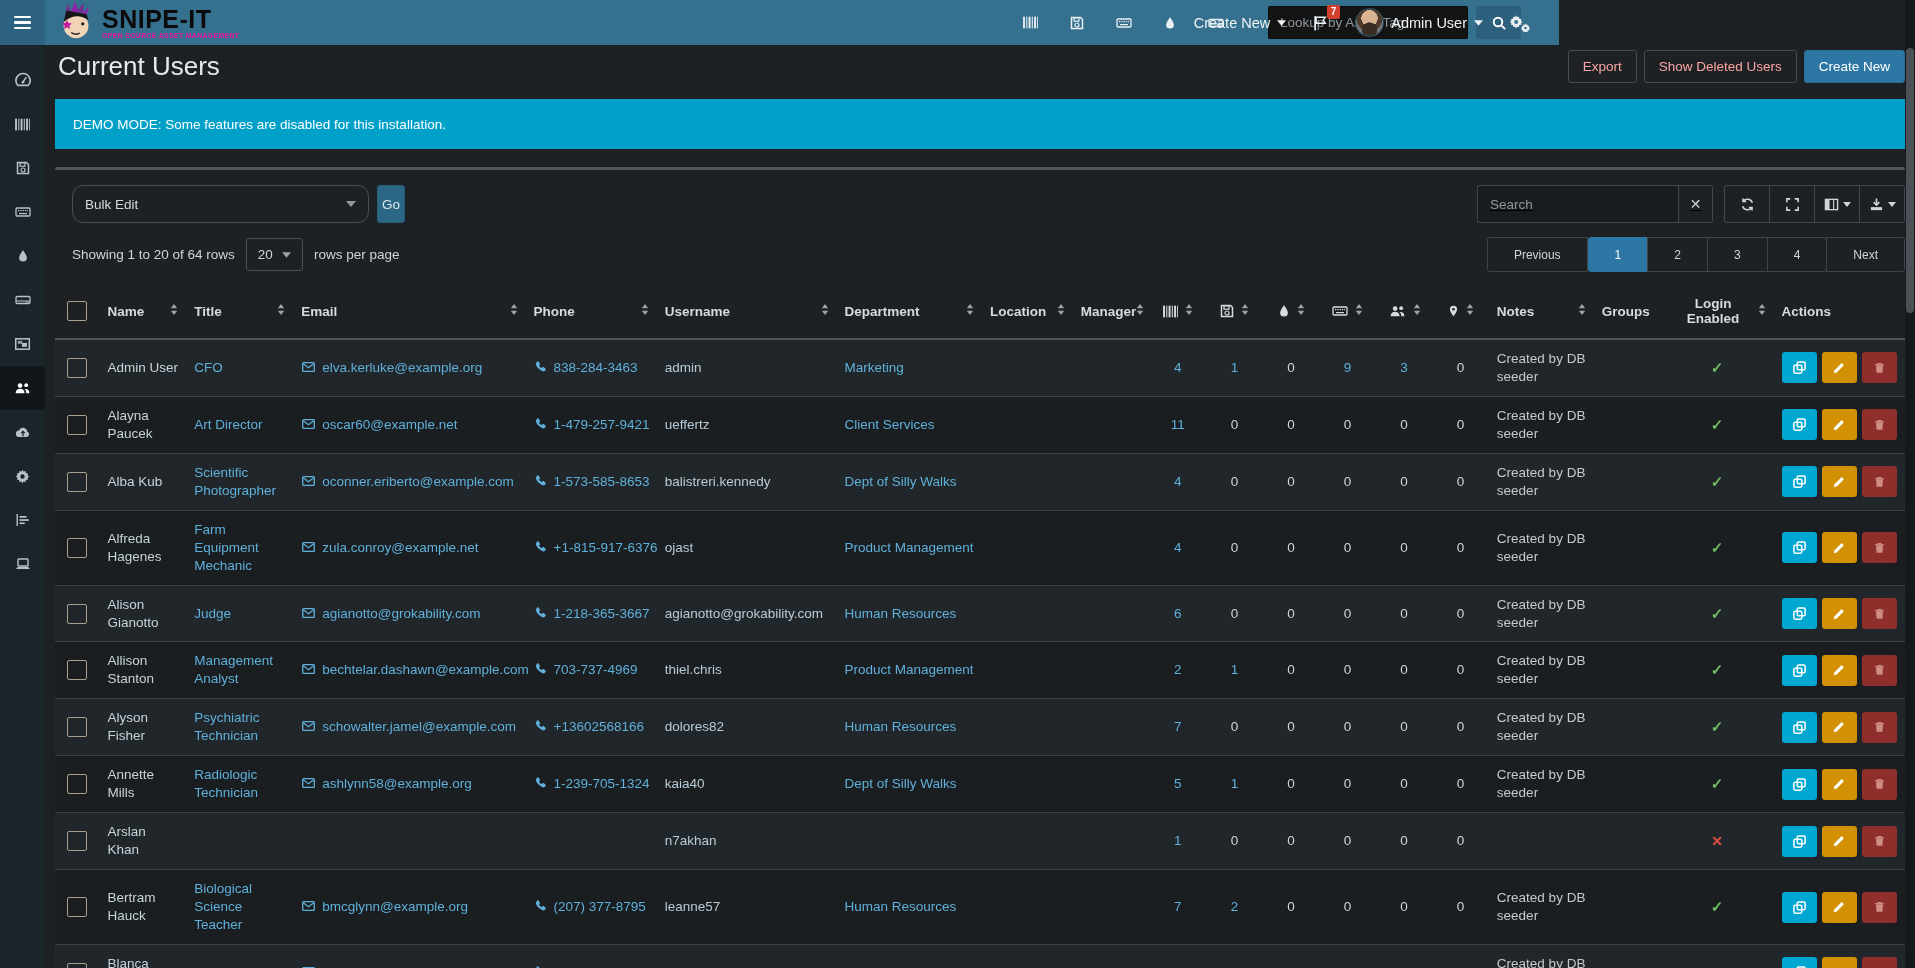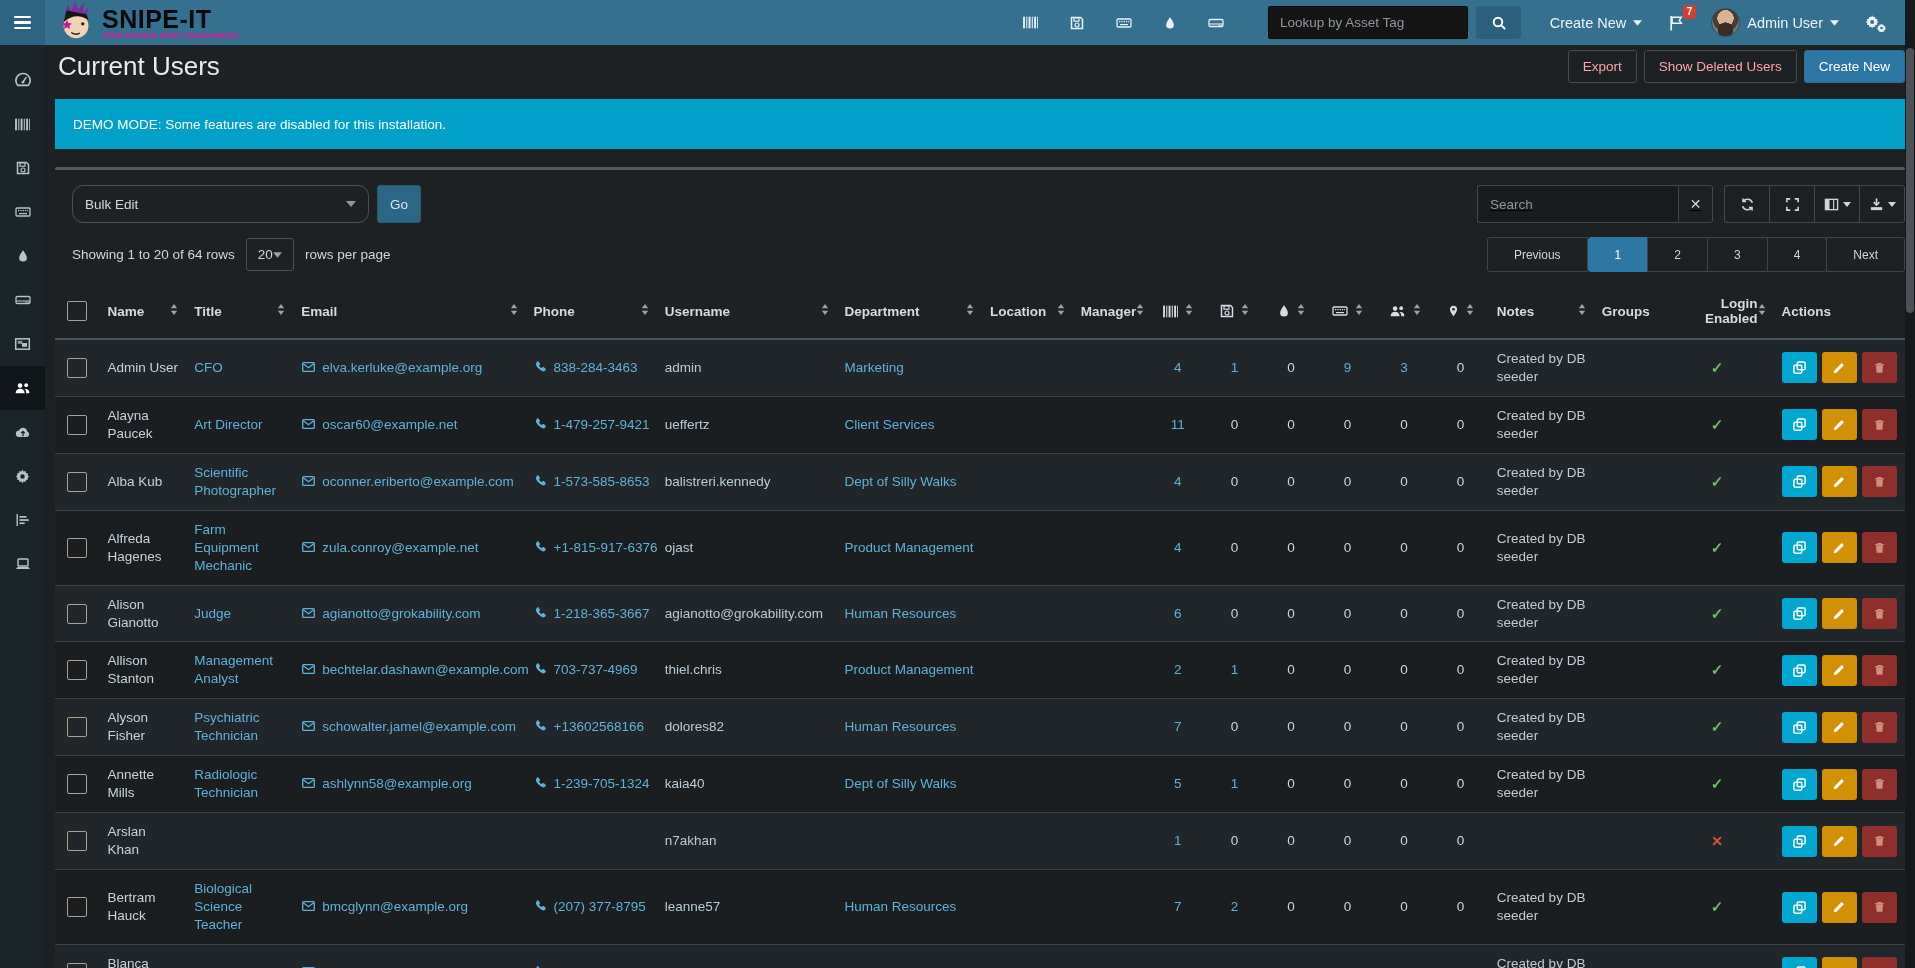--- a/index.html
+++ b/index.html
@@ -1,20 +1,20 @@
 <!DOCTYPE html>
 <html style="--topbar: #35708e; --accent: #2d77a4; --banner: #00a0c8; --link: #5fb0da; --clone: #00a7d0; --edit: #d29104; --delete: #8e2f2b; --check: #71bf63; --cross: #e04e3e;"><head>
 <meta charset="utf-8">
 <style>
   * { margin:0; padding:0; box-sizing:border-box; }
   html,body { width:1915px; height:968px; overflow:hidden; background:#1d2124;
               font-family:"Liberation Sans", sans-serif; }
 
   
-  .topbar { position:fixed; top:0; left:0; width:1915px; height:45px;
+  .topbar { position:fixed; top:0; left:0; width:1559px; height:45px;
             background:var(--topbar); z-index:20; }
   .burger-zone { position:absolute; left:0; top:0; width:45px; height:45px; background:#2d6380;
                  display:flex; align-items:center; justify-content:center; cursor:pointer; }
   .burger { display:flex; flex-direction:column; gap:3px; }
   .burger span { width:17px; height:2.5px; background:#fff; border-radius:1px; }
   .logo { position:absolute; left:56px; top:1px; display:flex; align-items:center; height:45px; }
   .logo-head { margin-right:4px; margin-top:-2px; }
   .logo-text { display:flex; flex-direction:column; line-height:1; }
   .logo-title { font-size:25px; font-weight:bold; color:#0a0a0a; letter-spacing:.5px; }
   .logo-sub { font-size:6.9px; font-weight:bold; color:#e715a1; letter-spacing:.35px; margin-top:1px; }
@@ -60,51 +60,51 @@
   .banner { margin-top:12px; height:50px; background:var(--banner); color:#fff;
             display:flex; align-items:center; padding-left:18px; font-size:13.5px; }
 
   .hscroll { margin-top:18px; height:3px; background:#53585c; border-radius:2px; }
 
   .toolbar { margin-top:15px; display:flex; justify-content:space-between; align-items:center; }
   .bulk-wrap { display:flex; gap:8px; margin-left:17px; }
   .bulk-select { width:297px; height:38px; background:#1d2124; border:1px solid #4a4f54; border-radius:11px;
                  color:#d4dadd; font-size:13.5px; display:flex; align-items:center;
                  justify-content:space-between; padding:0 12px; cursor:pointer; }
-  .go-btn { width:44px; height:38px; background:#2b6685; color:#d9e7ee; border:1px solid #265b77;
+  .go-btn { width:28px; height:38px; background:#2b6685; color:#d9e7ee; border:1px solid #265b77;
             border-radius:3px; font-size:13.5px; display:flex; align-items:center; justify-content:center; cursor:pointer; }
   .search-wrap { display:flex; align-items:center;text-decoration:underline; }
   .table-search { width:201px; height:38px; background:#191c1f; border:1px solid #43484d; border-right:none;
                   border-radius:3px 0 0 3px; color:#cfd5d9; padding:0 12px; font-size:13.5px; outline:none; }
   .table-search::placeholder { color:#8d979e; }
   .clear-btn { width:35px; height:38px; background:#1d2124; border:1px solid #43484d;
                border-radius:0 3px 3px 0; color:#cfd5d9; display:flex; align-items:center;
                justify-content:center; font-size:14px; cursor:pointer; }
   .tool-group { display:flex; margin-left:11px; }
   .tool-btn { width:46px; height:38px; background:#1d2124; border:1px solid #43484d; color:#cfd5d9;
               display:flex; align-items:center; justify-content:center; gap:4px; margin-left:-1px; cursor:pointer; }
   .tool-btn:first-child { border-radius:3px 0 0 3px; margin-left:0; }
   .tool-btn:last-child { border-radius:0 3px 3px 0; }
 
   .meta-row { margin-top:14px; display:flex; justify-content:space-between; align-items:center;
               color:#cfd5d9; font-size:13.5px; }
   .meta-left { display:flex; align-items:center; gap:11px; margin-left:17px; }
   .page-size { border:1px solid #4a4f54; border-radius:3px; height:33px; padding:0 11px;
-               display:flex; align-items:center; gap:0; cursor:pointer; }
+               display:flex; align-items:center; gap:9px; cursor:pointer; }
   .pager { display:flex; }
   .pg-btn { min-width:38px; height:35px; padding:0 26px; background:#1d2124; border:1px solid #3f4449;
             margin-left:-1px; display:flex; align-items:center; justify-content:center;
             color:#cfd5d9; font-size:12px; cursor:pointer; }
   .pg-btn:first-child { border-radius:3px 0 0 3px; margin-left:0; }
   .pg-btn:last-child { border-radius:0 3px 3px 0; }
   .pg-btn.active { background:var(--accent); border-color:var(--accent); color:#fff; }
 
   
   table.users { margin-top:12px; width:100%; border-collapse:collapse; table-layout:fixed; font-size:13.5px; }
-  th { text-align:right; color:#d6dbde; font-weight:bold; padding:12px 8px; border-bottom:2px solid #4d5459; }
+  th { text-align:center; color:#d6dbde; font-weight:bold; padding:12px 8px; border-bottom:2px solid #4d5459; }
   .th-inner { display:flex; align-items:center; justify-content:space-between; }
   th.center .th-inner { justify-content:center; gap:6px; }
   td { padding:10px 8px; border-bottom:1px solid #3a4045; vertical-align:middle;
        line-height:1.33; color:#c3cad0; word-wrap:break-word; }
   tbody tr:nth-child(odd) { background:#21262a; }
   tbody tr:nth-child(even) { background:#1a1e21; }
   .link { color:var(--link); cursor:pointer; }
   .name-text { color:#c6d3da; cursor:pointer; }
   .username-text { color:#b9cbd6; }
   td.num { text-align:center; }

